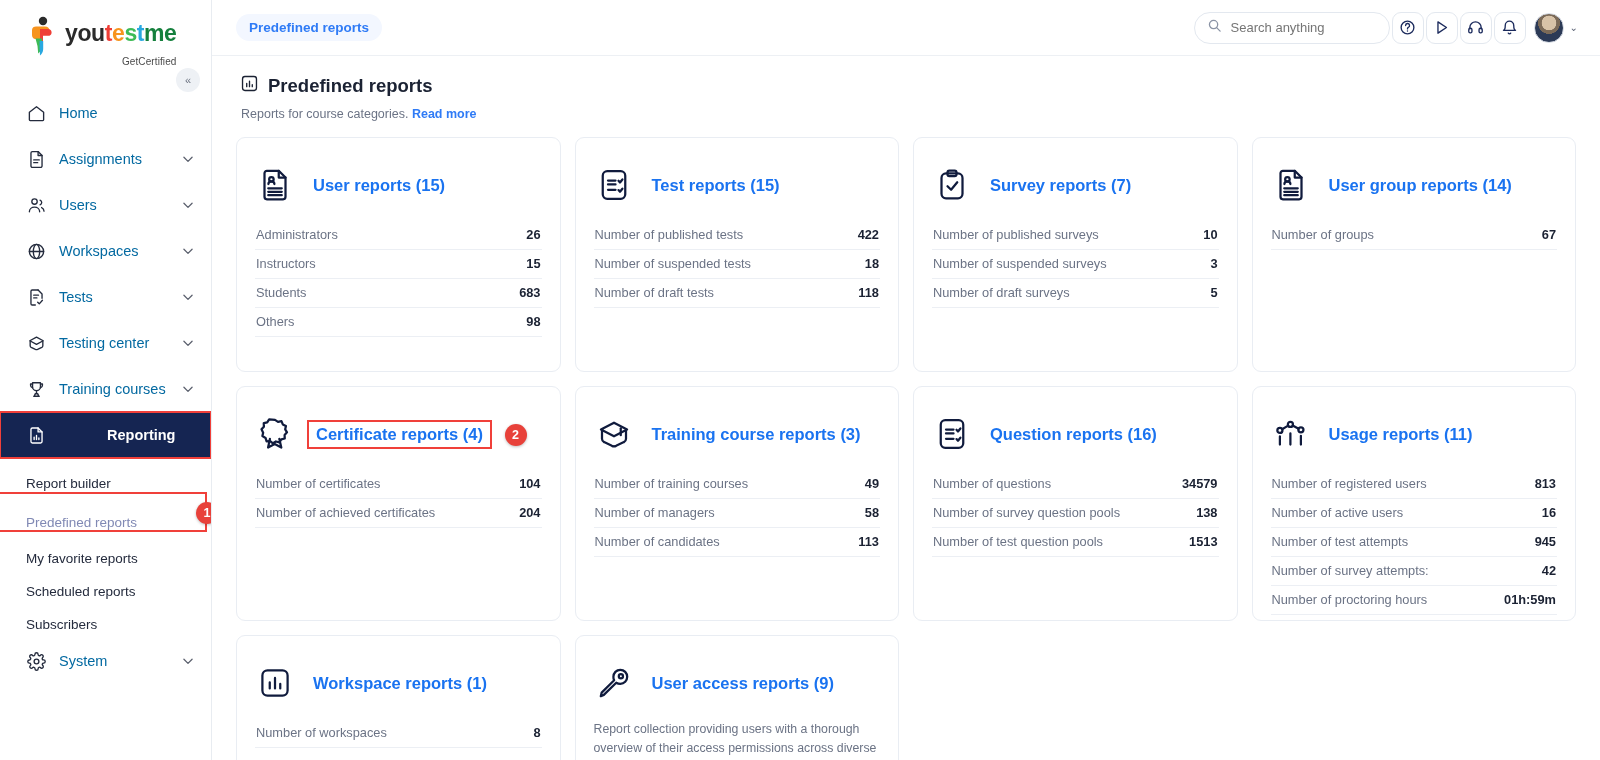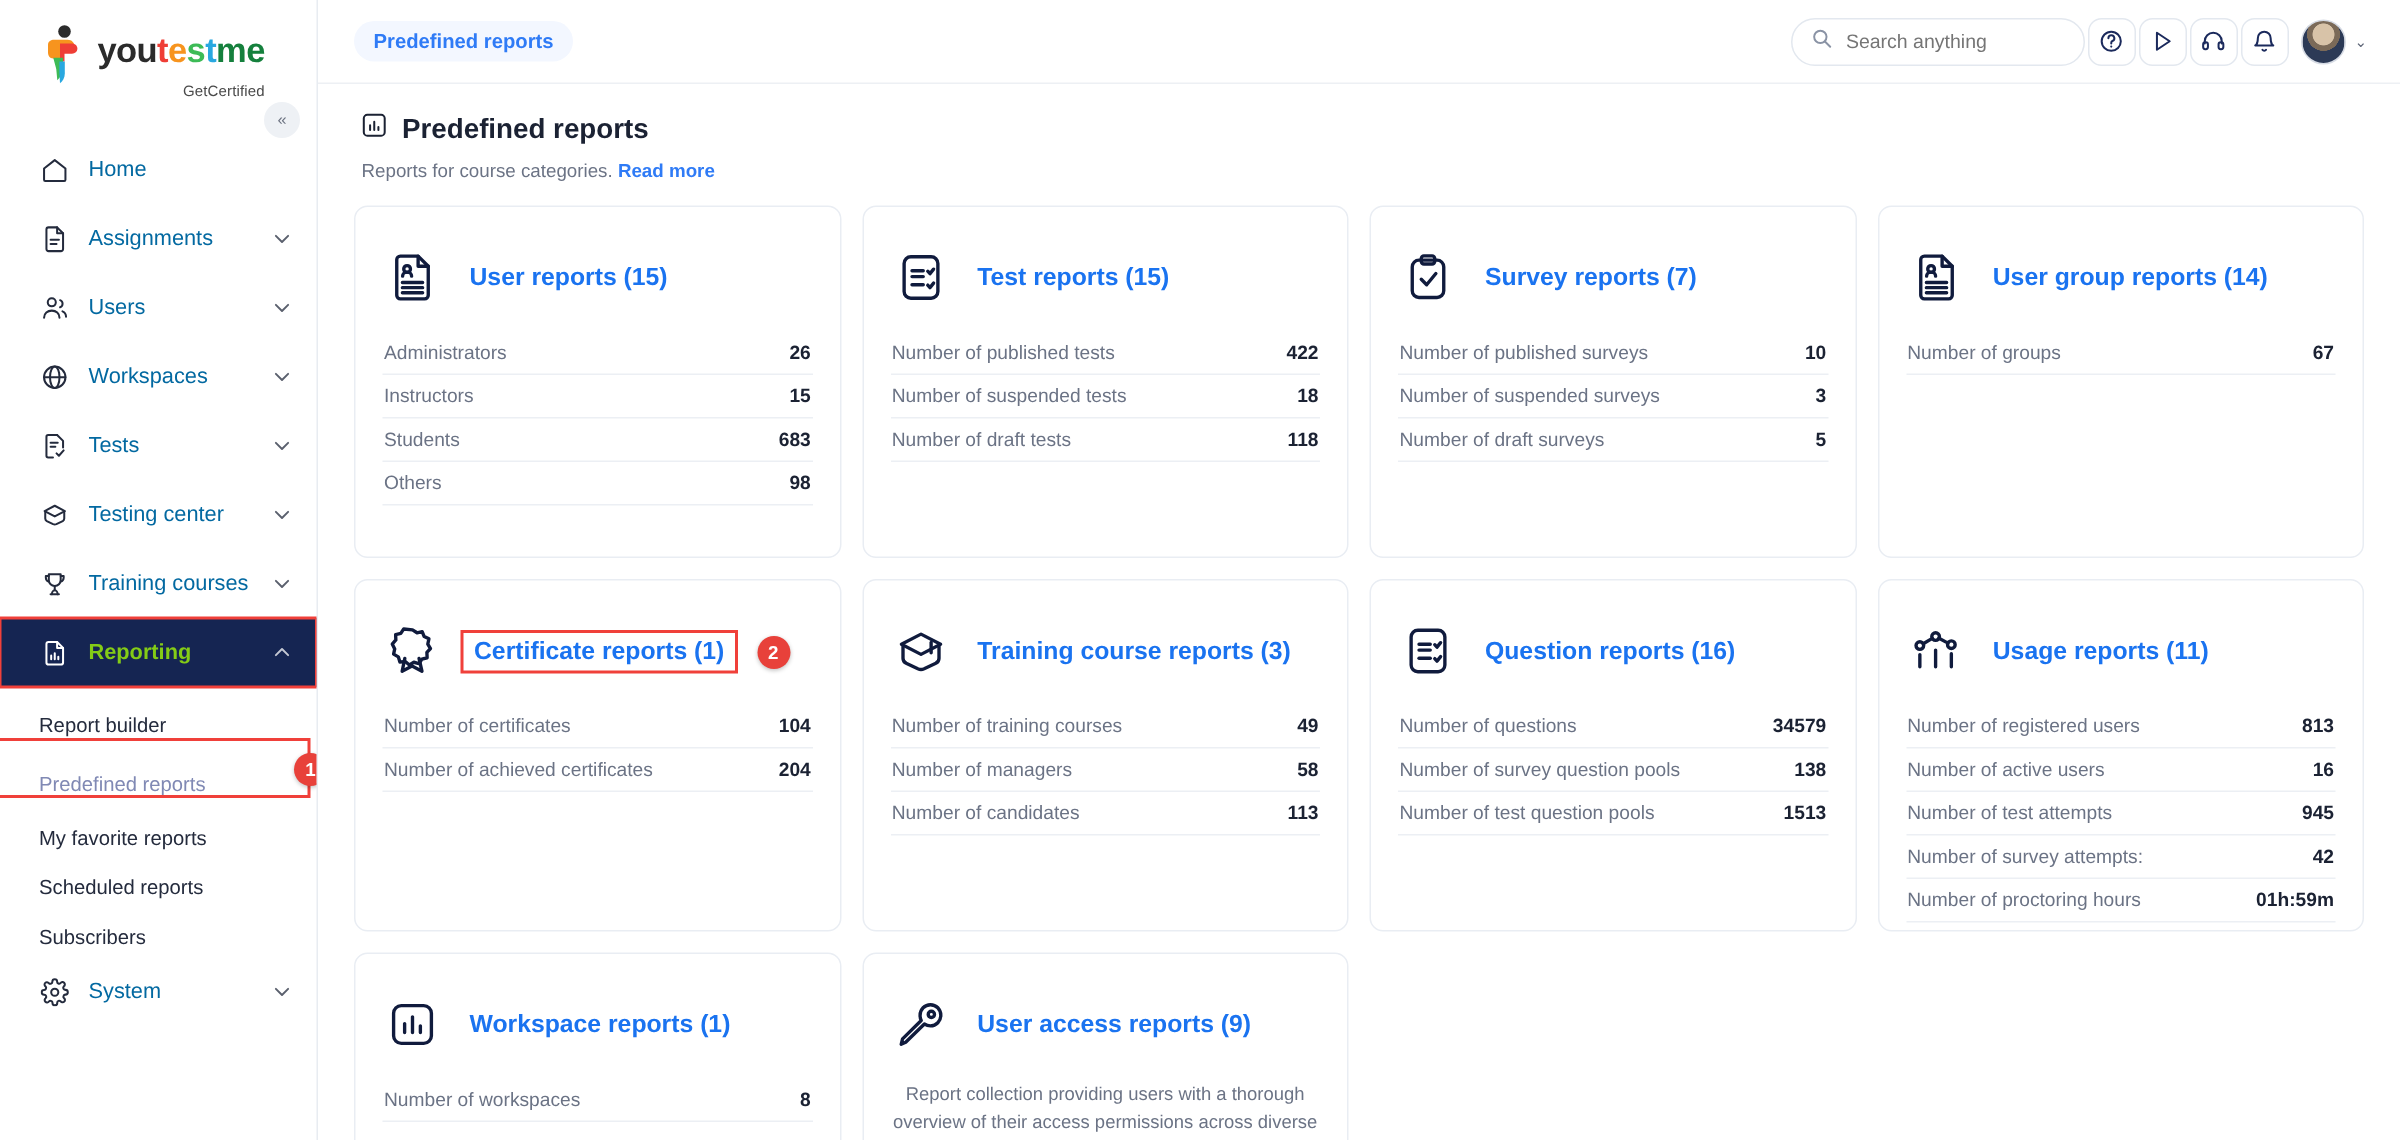--- a/index.html
+++ b/index.html
@@ -41,24 +41,25 @@
   .nav-item {
     display: flex; align-items: center;
     height: 46px; padding: 0 16px 0 26px;
     color: #0369a1; font-size: 14.5px;
     cursor: pointer; position: relative;
   }
   .nav-item .ic { width: 20px; height: 20px; margin-right: 13px; flex: none; display:flex; align-items:center; justify-content:center;}
   .nav-item .lbl { flex: 1; white-space: nowrap; }
   .nav-item .chev { width: 14px; height: 14px; opacity: .75; }
   .nav-item.active {
-    background: #152552; color: #84cc16;
+    background: #152552; color: #ffffff;
     font-weight: 700;
     outline: 2px solid #f0403a;
     outline-offset: -1px;
+    gap: 48px;
   }
   .nav-item.active .ic svg { stroke: #ffffff; }
   .nav-sub {
     display: flex; align-items: flex-end;
     height: 33px; padding-left: 26px;
     font-size: 13.5px; color: #242b3d; cursor: pointer;
   }
   .nav-sub.selected {
     color: #8089b4;
     outline: 2px solid #f0403a;
@@ -128,21 +129,20 @@
     margin-top: 16px;
   }
   .card {
     background: #fff;
     border: 1px solid #e9edf3;
     border-radius: 9px;
     height: 235px;
     padding: 20px 18px 12px 18px;
     position: relative;
     overflow: hidden;
-    text-align: center;
   }
   .card-head { display: flex; align-items: center; height: 54px; }
   .card-icon { width: 40px; height: 40px; flex: none; display: flex; align-items: center; justify-content: center; }
   .card-title {
     color: #1a73f0; font-size: 16.5px; font-weight: 700;
     margin-left: 18px; cursor: pointer; white-space: nowrap;
   }
   .card.highlight .card-title {
     outline: 2px solid #f0403a; padding: 3px 7px; margin-left: 14px;
   }
@@ -528,21 +528,21 @@
         </div>
 
         <div class="card highlight">
           <div class="card-head">
             <span class="card-icon">
               <svg width="36" height="36" viewBox="0 0 24 24" fill="none" stroke="#101b3d" stroke-width="1.5" stroke-linecap="round" stroke-linejoin="round">
                   <path d="M12 2.6l2 1.3 2.3-.5.9 2.2 2.1 1-.5 2.3 1.2 2-1.6 1.7.1 2.4-2.3.6-1.3 2-2.3-.6-2 1.2-1.8-1.5-2.4.2-.7-2.3-2.1-1.2.5-2.3L3 8.9l1.6-1.8-.1-2.4 2.3-.5 1.3-2z"></path>
                   <path d="M8.6 15.3 7.4 21l4.4-2.3L16.2 21l-1.3-5.7"></path>
                 </svg>
             </span>
-            <span class="card-title">Certificate reports (1)</span>
+            <span class="card-title">Certificate reports (4)</span>
           </div>
           <div class="badge-step" id="badge2">2</div>
           <div class="rows">
             <div class="row">
                 <span class="k">Number of certificates</span>
                 <span class="v">104</span>
               </div>
             <div class="row">
                 <span class="k">Number of achieved certificates</span>
                 <span class="v">204</span>

